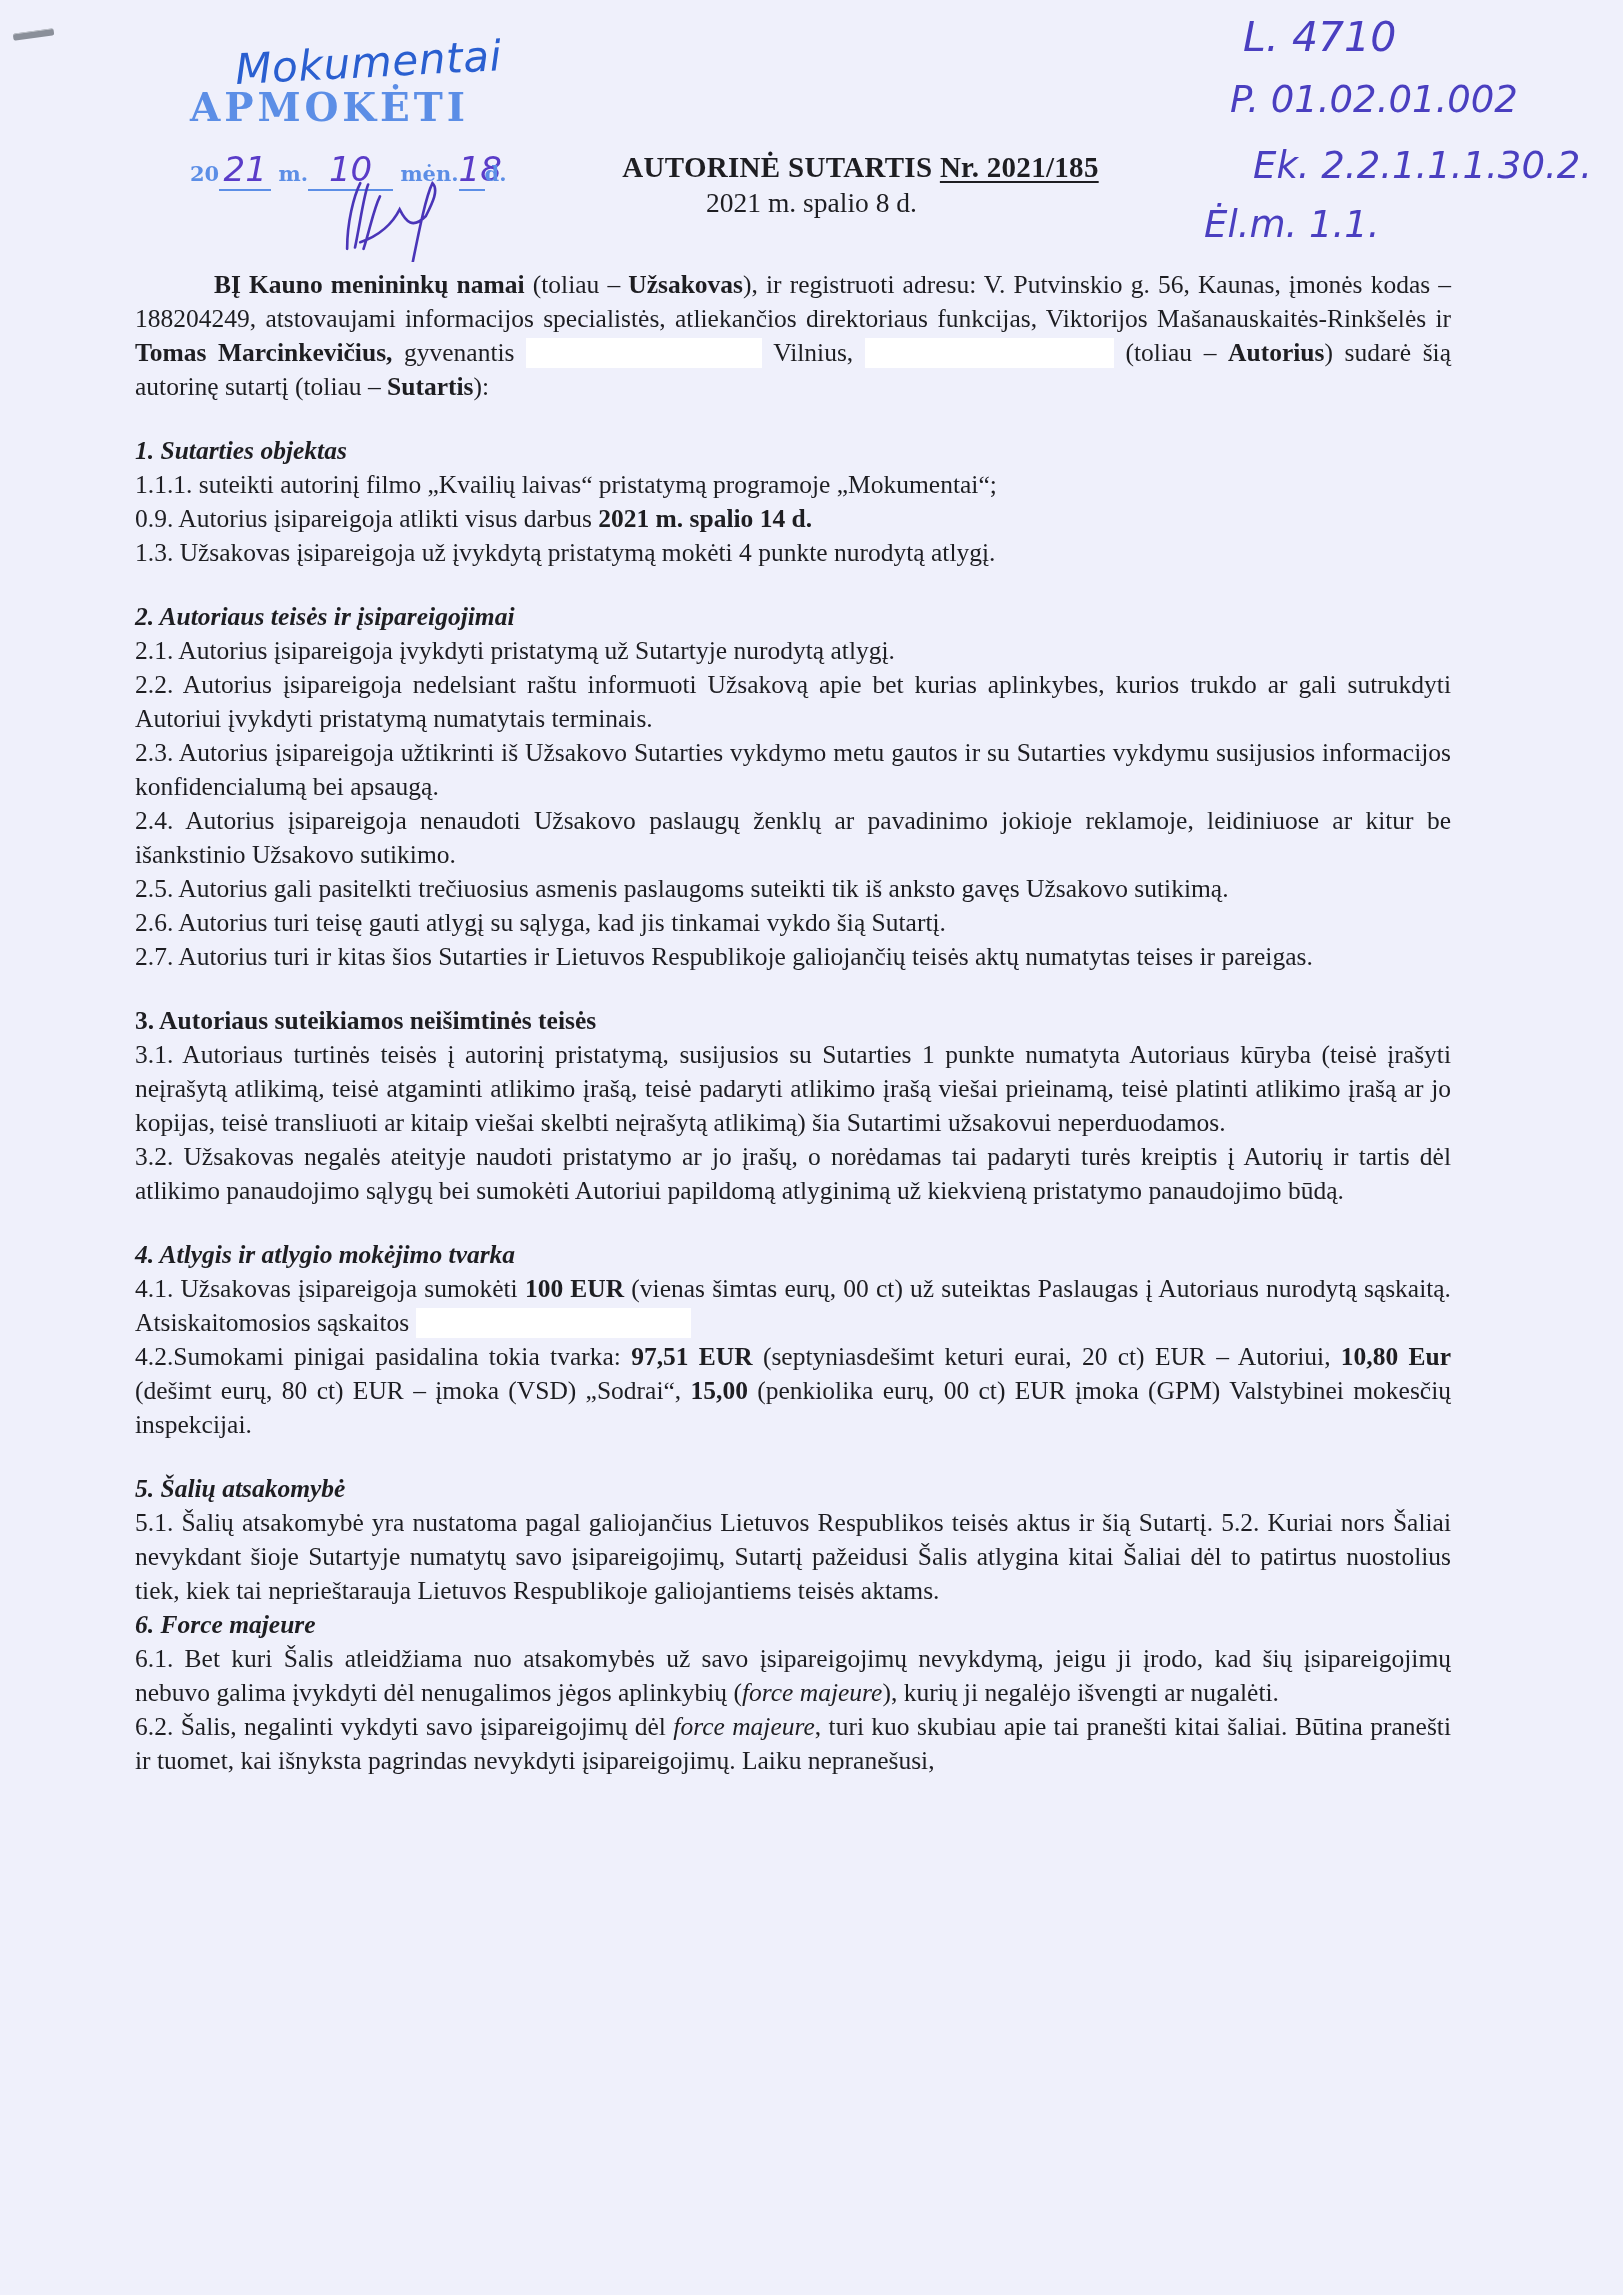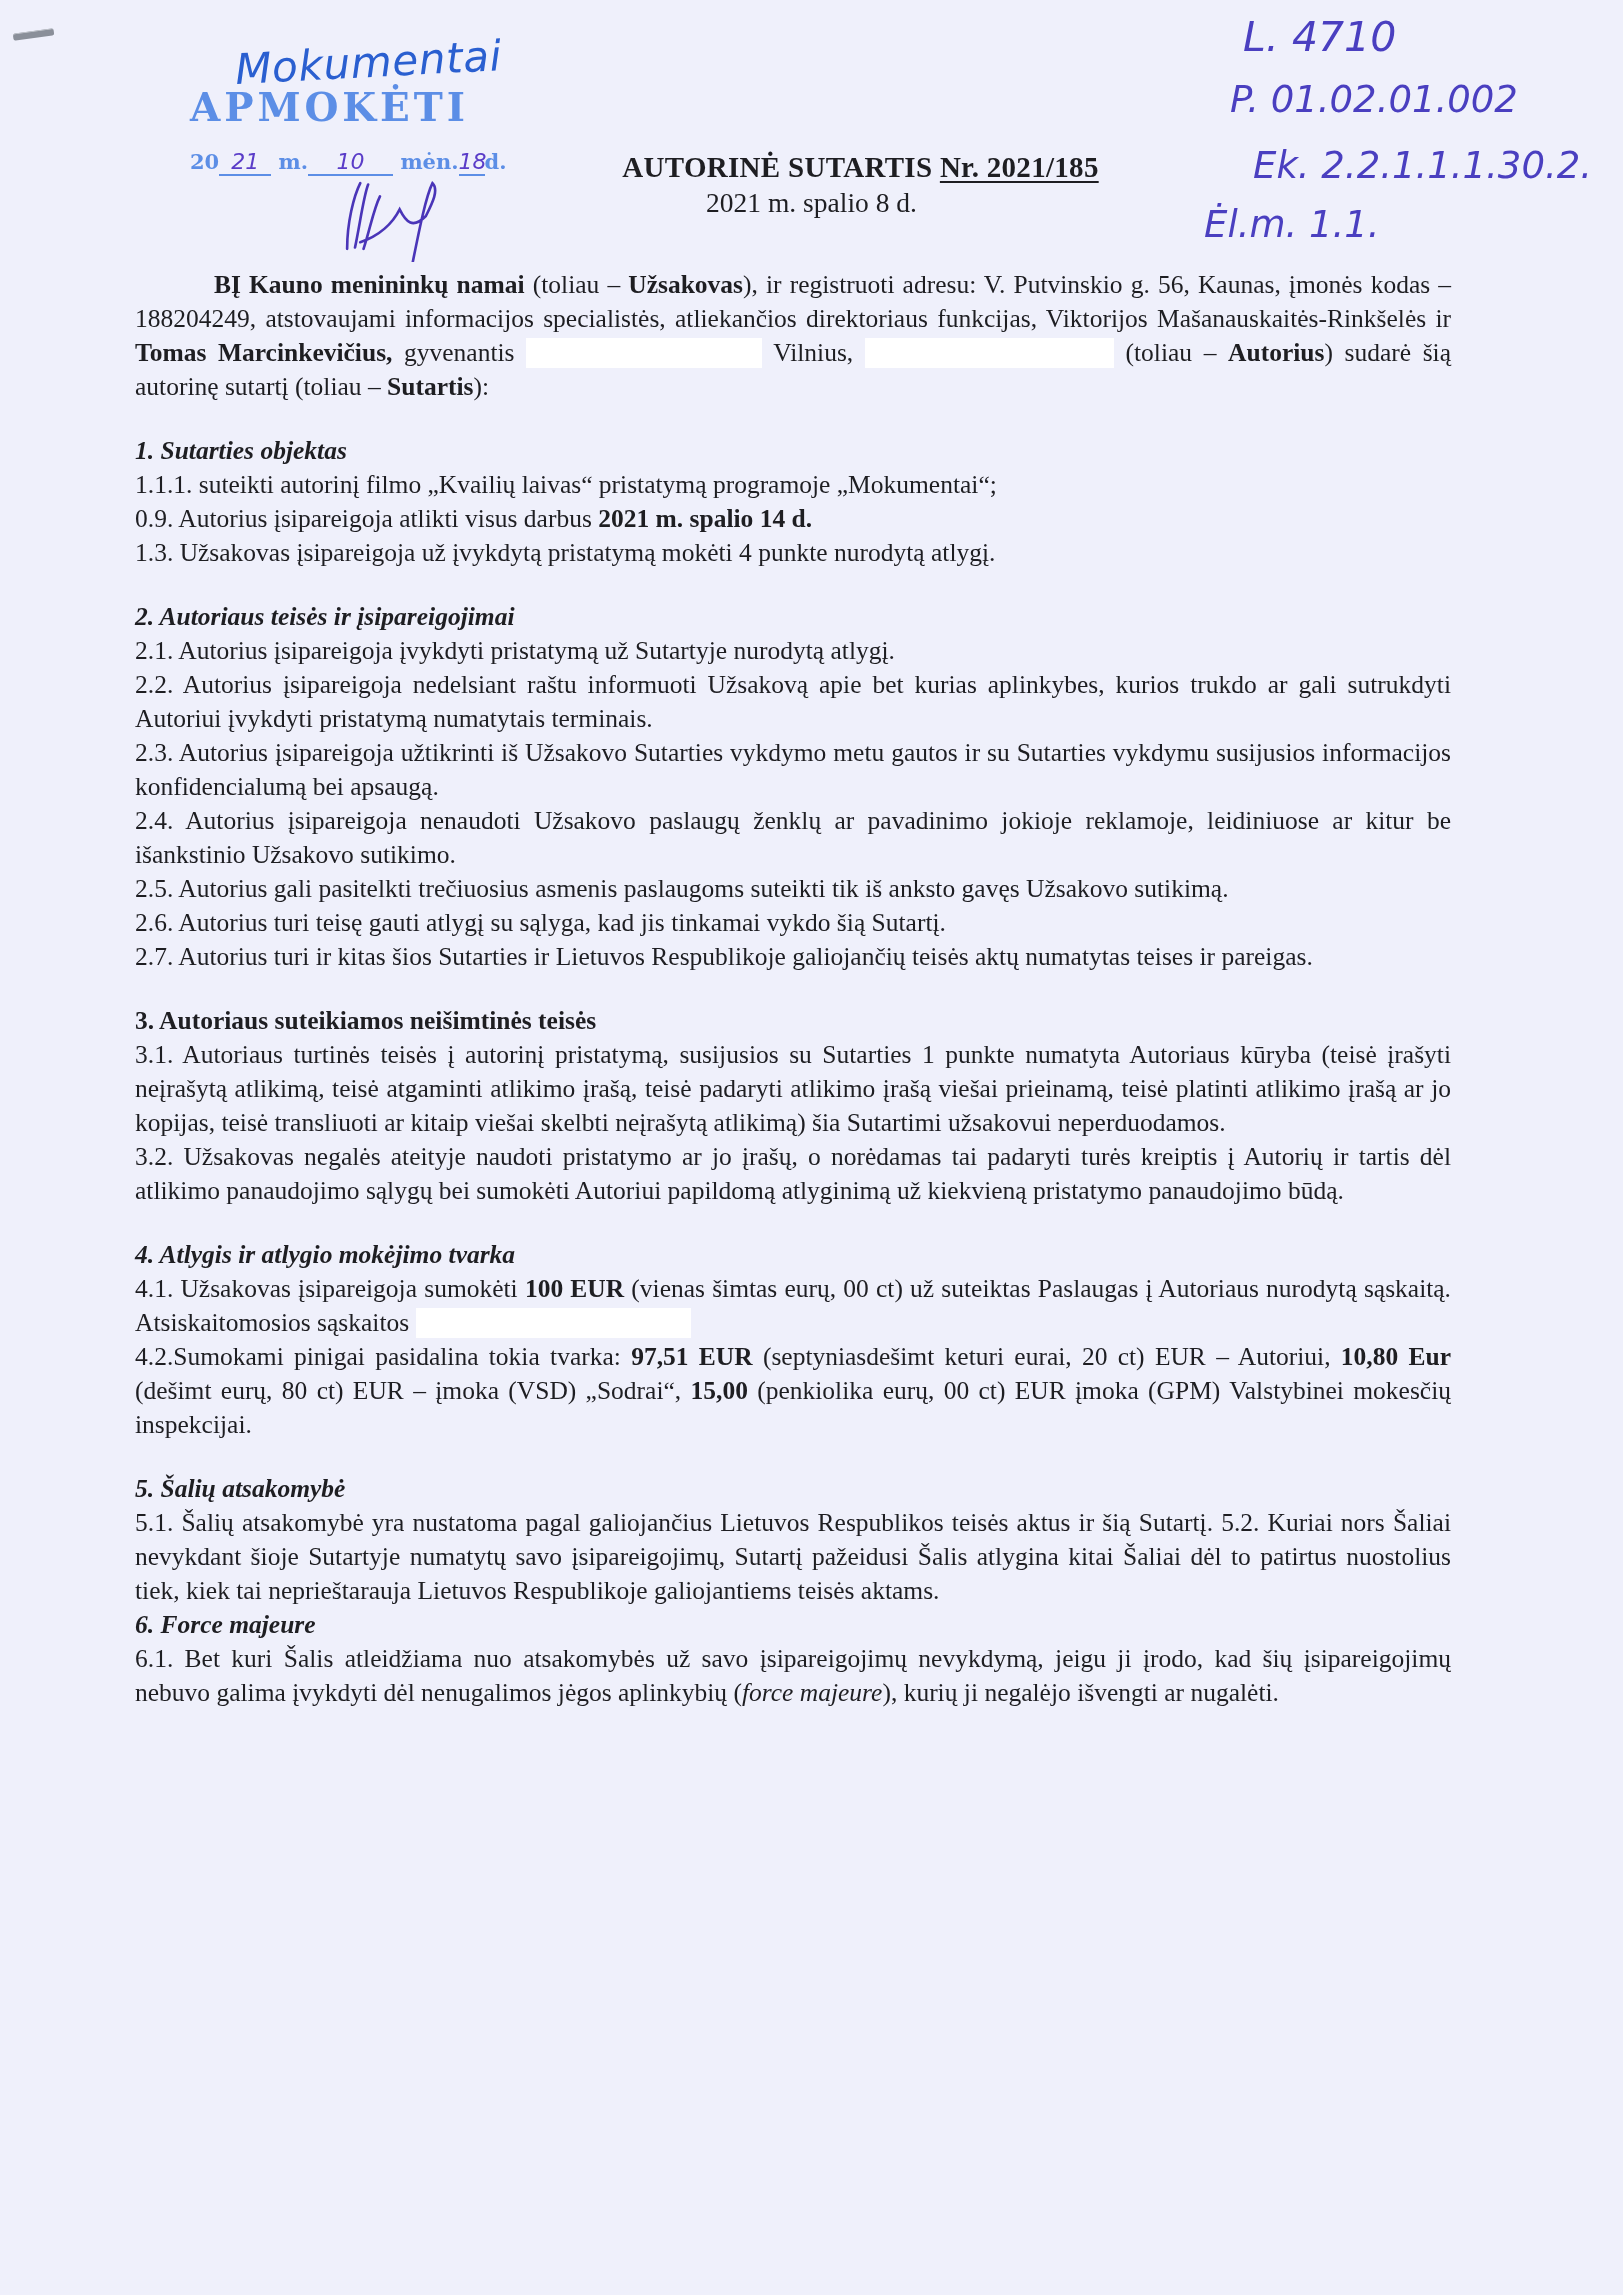--- a/index.html
+++ b/index.html
@@ -12,21 +12,21 @@
   }
   .page { position: absolute; left: 0; top: 0; width: 1623px; height: 2295px; background: #eff0fb; }
   .staple { position: absolute; left: 13px; top: 31px; width: 41px; height: 6.5px; background: #8a8f99; border-radius: 2px; transform: rotate(-8deg); box-shadow: 0 0.7px 0 #cfd2d8 inset; }
 
   
   .stamp { position: absolute; left: 190px; top: 38px; width: 340px; }
   .hand-blue { color: #2a5fd0; font-family: "DejaVu Sans", sans-serif; font-style: italic; }
   .stamp-hand { position: absolute; left: 45px; top: 0; font-size: 42px; letter-spacing: 0.7px; transform: rotate(-3deg); }
   .stamp-title { position: absolute; left: 0; top: 46px; font-family: "DejaVu Serif", serif; font-weight: bold; font-size: 39px; letter-spacing: 3.9px; color: #5c8ee6; }
   .stamp-date { position: absolute; left: 0; top: 111px; font-family: "DejaVu Serif", serif; font-weight: bold; font-size: 21px; color: #5c8ee6; white-space: nowrap; }
-  .stamp-date .fill { display: inline-block; border-bottom: 2px solid #5c8ee6; color: #5a3cc8; font-family: "DejaVu Sans", sans-serif; font-style: italic; font-weight: normal; font-size: 22px; text-align: center; }
+  .stamp-date .fill { display: inline-block; border-bottom: 2px solid #5c8ee6; color: #5a3cc8; font-family: "DejaVu Sans", sans-serif; font-style: italic; font-weight: normal; font-size: 34px; text-align: center; }
   .signature { position: absolute; left: 334px; top: 170px; width: 151px; height: 92px; }
 
   
   .notes { position: absolute; left: 1204px; top: 13px; color: #4a3fc0; font-family: "DejaVu Sans", sans-serif; font-style: italic; }
   .note { position: absolute; white-space: nowrap; font-size: 41px; }
 
   
   .doc-title { position: absolute; left: 0; width: 100%; top: 151px; text-align: center; font-size: 29px; font-weight: bold; letter-spacing: 0.3px; padding-left: 98px; box-sizing: border-box; }
   .doc-title u { text-decoration: underline; text-underline-offset: 3.9px; }
   .doc-date { position: absolute; left: 0; width: 100%; top: 187px; text-align: center; font-size: 27.5px; box-sizing: border-box; }
@@ -98,15 +98,16 @@
 
     <p class="p sec-h">4. Atlygis ir atlygio mokėjimo tvarka</p>
     <p class="p"><span>4.1. Užsakovas įsipareigoja sumokėti </span><b>100 EUR</b><span> (vienas šimtas eurų, 00 ct) už suteiktas Paslaugas į Autoriaus nurodytą sąskaitą. Atsiskaitomosios sąskaitos </span><span class="redact" style="width:275px"></span></p>
     <p class="p"><span>4.2.Sumokami pinigai pasidalina tokia tvarka: </span><b>97,51 EUR</b><span> (septyniasdešimt keturi eurai, 20 ct) EUR – Autoriui, </span><b>10,80 Eur</b><span> (dešimt eurų, 80 ct) EUR – įmoka (VSD) „Sodrai“, </span><b>15,00</b><span> (penkiolika  eurų, 00 ct) EUR įmoka (GPM) Valstybinei mokesčių inspekcijai.</span></p>
 
     <p class="p sec-h">5. Šalių atsakomybė</p>
     <p class="p">5.1. Šalių atsakomybė yra nustatoma pagal galiojančius Lietuvos Respublikos teisės aktus ir šią Sutartį. 5.2. Kuriai nors Šaliai nevykdant šioje Sutartyje numatytų savo įsipareigojimų, Sutartį pažeidusi Šalis atlygina kitai Šaliai dėl to patirtus nuostolius tiek, kiek tai neprieštarauja Lietuvos Respublikoje galiojantiems teisės aktams.</p>
 
     <p class="p sec-h tight">6. Force majeure</p>
     <p class="p"><span>6.1. Bet kuri Šalis atleidžiama nuo atsakomybės už savo įsipareigojimų nevykdymą, jeigu ji įrodo, kad šių įsipareigojimų nebuvo galima įvykdyti dėl nenugalimos jėgos aplinkybių (</span><i>force majeure</i><span>), kurių ji negalėjo išvengti ar nugalėti.</span></p>
+    <p class="p"><span>6.2. Šalis, negalinti vykdyti savo įsipareigojimų dėl </span><i>force majeure</i><span>, turi kuo skubiau apie tai pranešti kitai šaliai. Būtina pranešti ir tuomet, kai išnyksta pagrindas nevykdyti įsipareigojimų. Laiku nepranešusi,</span></p>
   </div>
 </div>
 
 
 </body></html>

